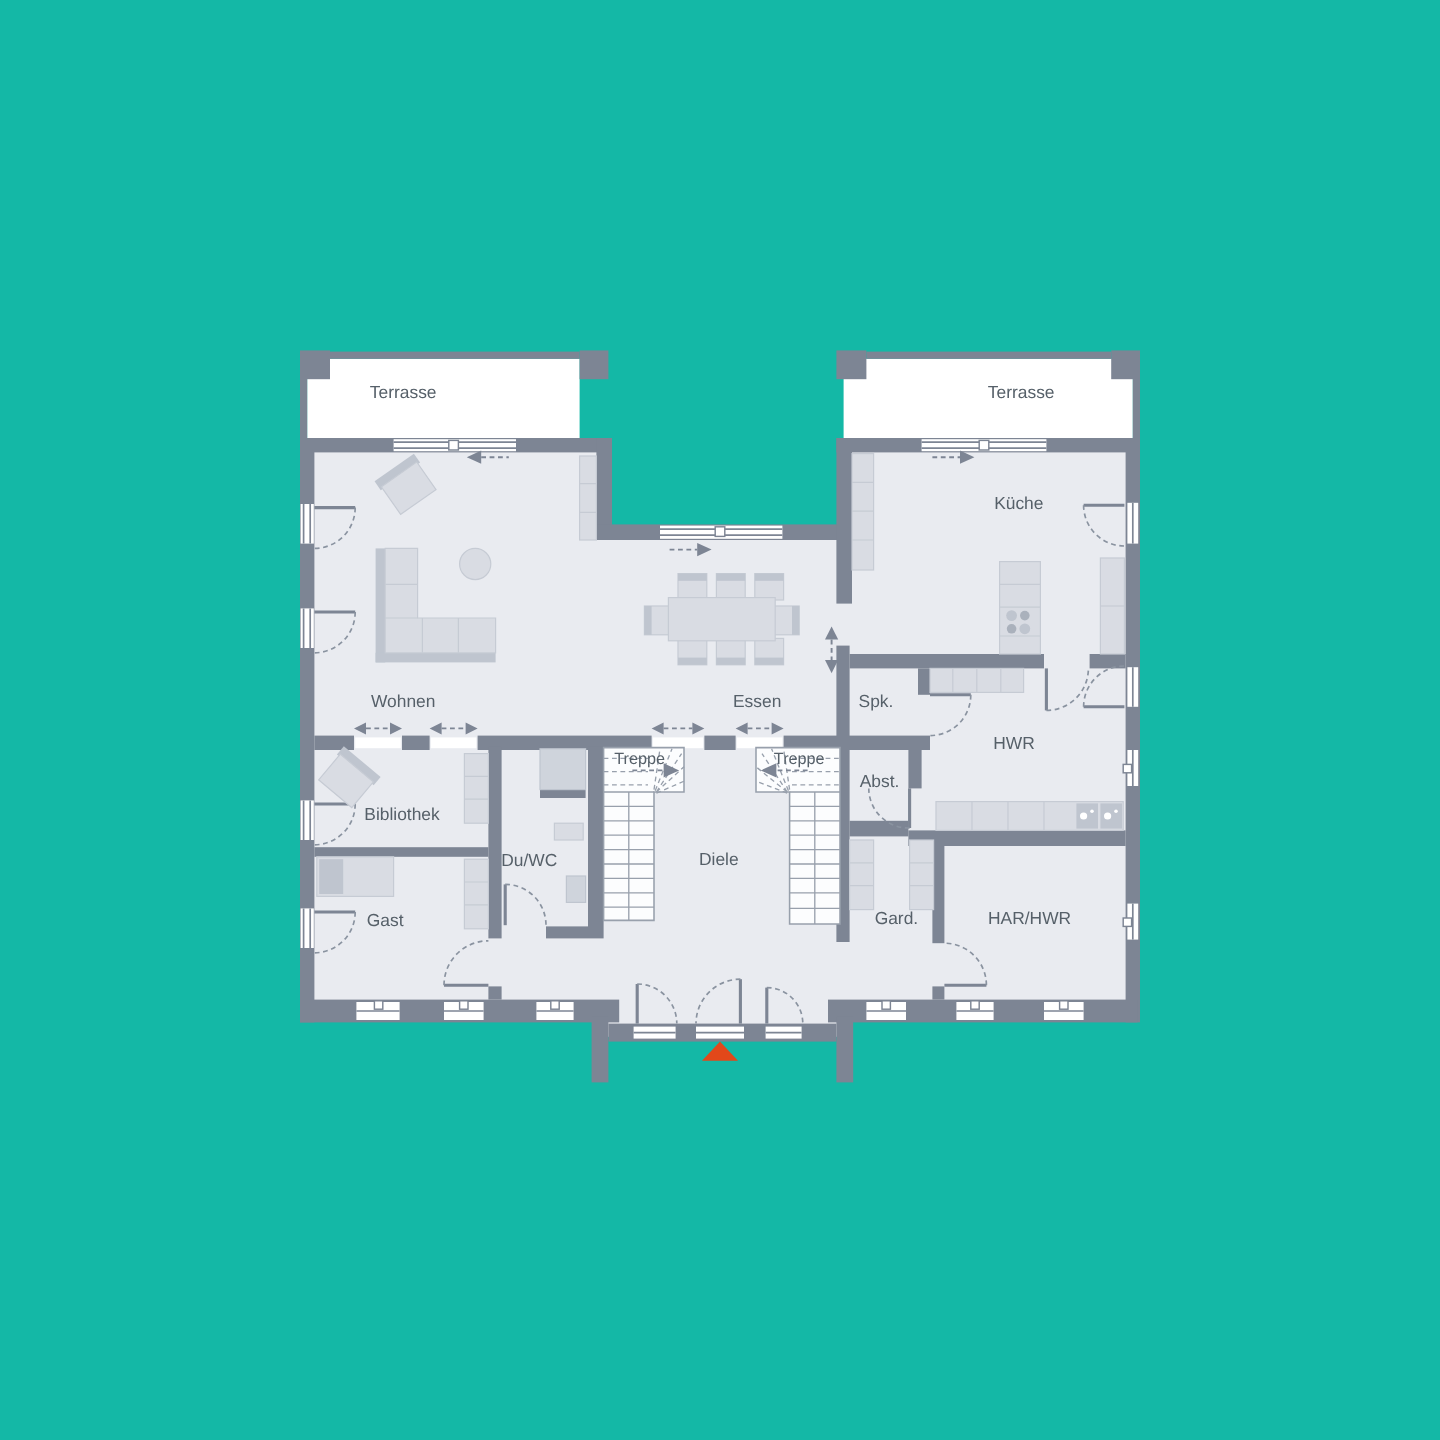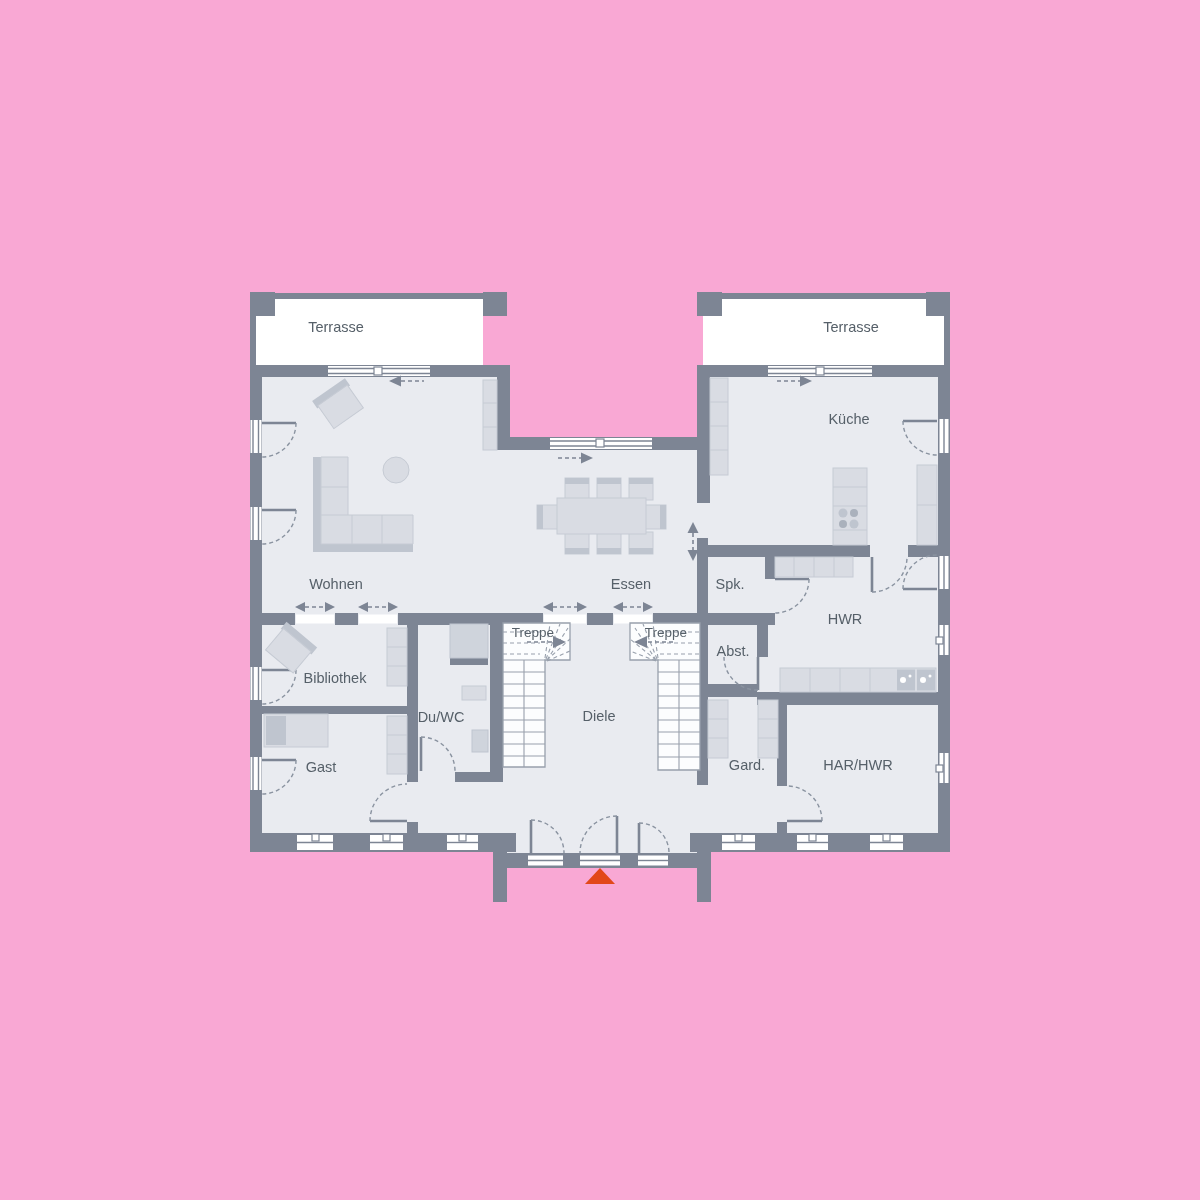--- a/index.html
+++ b/index.html
@@ -1,16 +1,16 @@
 <!DOCTYPE html>
 <html style="--wall: #7d8594; --floor: #e9ebf0; --white: #ffffff; --furniture: #d9dce3; --furniture_dark: #bfc5cf; --furniture_line: #c6cbd4; --stair_line: #98a0ac; --arc: #8a93a0; --text: #566069; --accent: #e2481a;"><head>
 <meta charset="utf-8">
 <style>
   html,body{margin:0;padding:0;background:#fff;}
-  .canvas{position:relative;width:1200px;height:1200px;background:#f9a8d4;overflow:hidden;
+  .canvas{position:relative;width:1200px;height:1200px;background:#14b8a6;overflow:hidden;
           font-family:"Liberation Sans", sans-serif;}
   svg{position:absolute;left:0;top:0;}
   .wall{fill:var(--wall);}
   .floor{fill:var(--floor);}
   .white{fill:var(--white);}
   .furn{fill:var(--furniture);stroke:var(--furniture_line);stroke-width:1;}
   .furnD{fill:var(--furniture_dark);}
   .fline{stroke:var(--furniture_line);stroke-width:1;fill:none;}
   .winR{fill:var(--white);}
   .winL{stroke:var(--wall);stroke-width:1.4;fill:none;}

